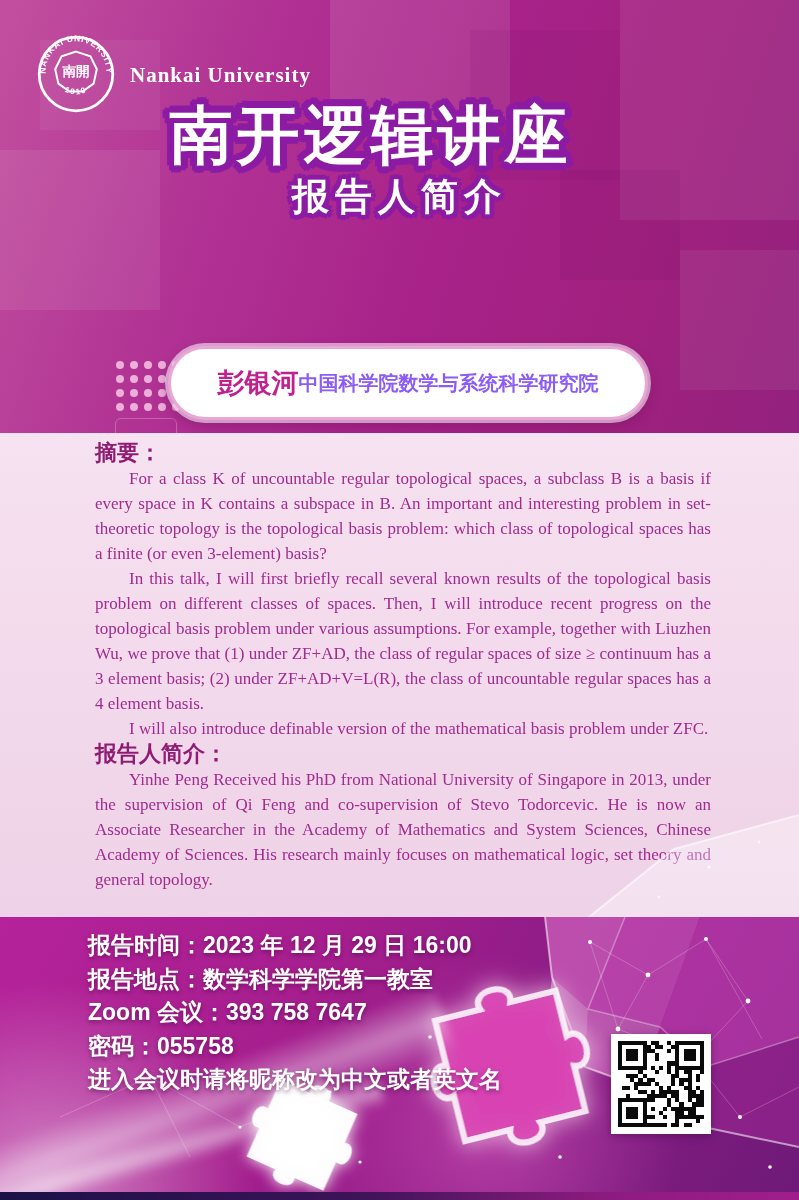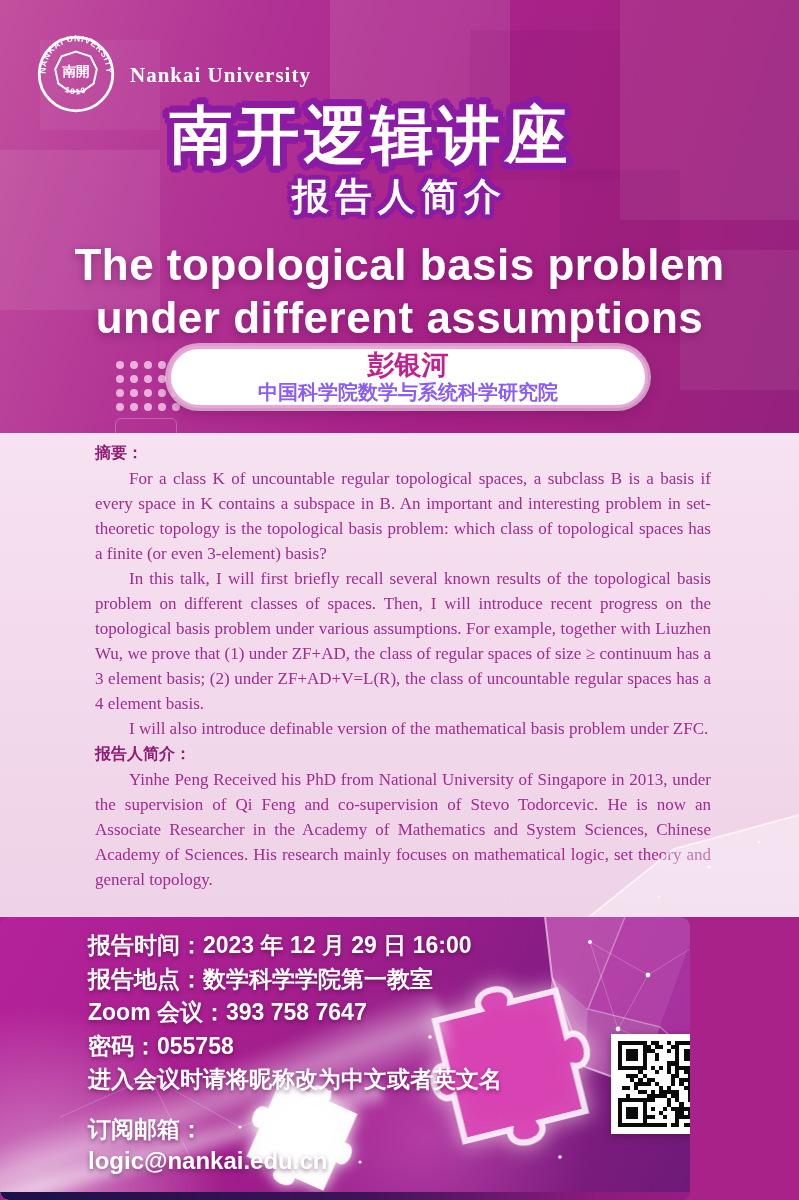--- a/index.html
+++ b/index.html
@@ -37,43 +37,43 @@
       -4px -4px 0 #8c1ba4,4px -4px 0 #8c1ba4,-4px 4px 0 #8c1ba4,4px 4px 0 #8c1ba4;}
 
   .talk-title{position:absolute;left:0;top:238px;width:799px;text-align:center;color:#fff;
     font-size:44px;font-weight:700;line-height:53px;letter-spacing:0.5px;white-space:nowrap;
     text-shadow:0 3px 8px rgba(90,10,80,.45);}
 
   .dots{position:absolute;left:116px;top:361px;display:grid;grid-template-columns:repeat(5,8px);
     grid-auto-rows:8px;gap:6px;}
   .dots span{width:8px;height:8px;border-radius:50%;background:rgba(246,199,229,.85);}
 
-  .speaker-pill{position:absolute;left:168px;top:346px;width:480px;height:62px;box-sizing:border-box;
+  .speaker-pill{position:absolute;left:168px;top:346px;width:480px;height:74px;box-sizing:border-box;
     background:#fff;border:3px solid #e9a6d6;border-radius:42px;
     box-shadow:0 0 0 3px rgba(255,255,255,.55),0 6px 14px rgba(110,15,95,.45);
-    display:flex;flex-direction:column;align-items:center;justify-content:center;}
+    display:flex;flex-direction:row;align-items:center;justify-content:center;}
   .speaker-name{font-size:27px;font-weight:700;color:#c0218f;line-height:30px;}
   .speaker-affiliation{font-size:20px;font-weight:700;color:#8b5cf6;line-height:24px;}
 
   
   .middle{position:absolute;left:0;top:433px;width:799px;height:484px;box-sizing:border-box;
     background:linear-gradient(180deg,#f6e2f0 0%,#f2d8eb 60%,#eed2e7 100%);
     padding:7px 88px 0 95px;overflow:hidden;}
   .middle p{margin:0;text-indent:2em;text-align:justify;
     font-family:"Liberation Serif",serif;font-size:17px;line-height:25px;color:#a12b8e;}
-  .sec-heading{font-weight:700;font-size:16px;line-height:26px;color:#8e1c73;
+  .sec-heading{font-weight:700;font-size:22px;line-height:26px;color:#8e1c73;
     font-family:"Liberation Sans",sans-serif;}
   .middle-deco{position:absolute;right:0;bottom:0;pointer-events:none;}
 
   
-  .bottom{position:absolute;left:0;top:917px;width:690px;height:283px;overflow:hidden;
+  .bottom{position:absolute;left:0;top:917px;width:799px;height:283px;overflow:hidden;
     background:
       radial-gradient(circle at 6% 96%,rgba(255,255,255,.45) 0%,rgba(255,255,255,0) 26%),
       radial-gradient(circle at 62% 78%,rgba(255,120,220,.35) 0%,rgba(255,120,220,0) 34%),
-      linear-gradient(118deg,#b5229a 0%,#a51e8e 38%,#8a1c85 66%,#6e1a78 100%); border-radius: 9px;}
+      linear-gradient(118deg,#b5229a 0%,#a51e8e 38%,#8a1c85 66%,#6e1a78 100%);}
   .bottom-svg{position:absolute;left:0;top:0;}
   .streak{position:absolute;pointer-events:none;filter:blur(4px);}
   .s1{left:-60px;top:155px;width:520px;height:70px;transform:rotate(-20deg);opacity:.5;
     background:linear-gradient(180deg,rgba(255,255,255,0),rgba(255,255,255,.8) 50%,rgba(255,255,255,0));}
   .s2{left:-40px;top:215px;width:430px;height:34px;transform:rotate(-16deg);opacity:.55;
     background:linear-gradient(180deg,rgba(255,255,255,0),rgba(255,255,255,.9) 50%,rgba(255,255,255,0));}
   .details{position:absolute;left:88px;top:12px;margin:0;padding:0;list-style:none;}
   .details li{font:700 23px/33.5px "Liberation Sans",sans-serif;color:#fff;
     text-shadow:0 2px 4px rgba(60,5,55,.5);white-space:nowrap;}
   .subscribe{position:absolute;left:88px;top:197px;color:#fff;
@@ -121,24 +121,20 @@
         <text x="50" y="53" font-size="17" font-weight="bold" fill="#ffffff" text-anchor="middle" font-family="Liberation Serif,serif">南開</text>
       </svg>
       <div class="brand-text">
         <div class="name-en">Nankai University</div>
       </div>
     </div>
 
     <h1 class="series-title">南开逻辑讲座</h1>
     <h2 class="series-issue">报告人简介</h2>
 
-    <div class="talk-title">
-      <div>The topological basis problem</div>
-      <div>under different assumptions</div>
-    </div>
 
     <div class="dots">
         <span></span>
         <span></span>
         <span></span>
         <span></span>
         <span></span>
         <span></span>
         <span></span>
         <span></span>
@@ -241,24 +237,20 @@
     <div class="streak s2"></div>
 
     <ul class="details">
       <li>报告时间：2023 年 12 月 29 日 16:00</li>
       <li>报告地点：数学科学学院第一教室</li>
       <li>Zoom 会议：393 758 7647</li>
       <li>密码：055758</li>
       <li>进入会议时请将昵称改为中文或者英文名</li>
     </ul>
 
-    <div class="subscribe">
-      <div class="subscribe-label">订阅邮箱：</div>
-      <div class="subscribe-email">logic@nankai.edu.cn</div>
-    </div>
 
     <div class="qr">
       <div class="qr-grid">
           <i class="on"></i>
           <i class="on"></i>
           <i class="on"></i>
           <i class="on"></i>
           <i class="on"></i>
           <i class="on"></i>
           <i class="on"></i>

